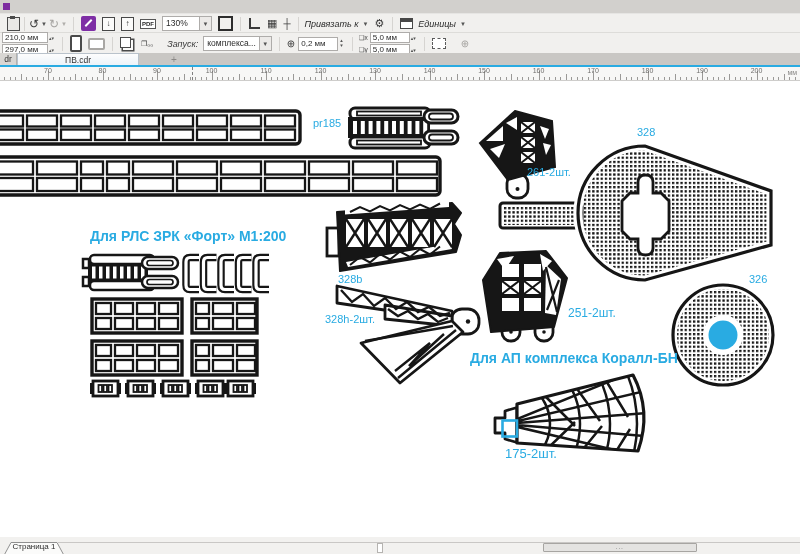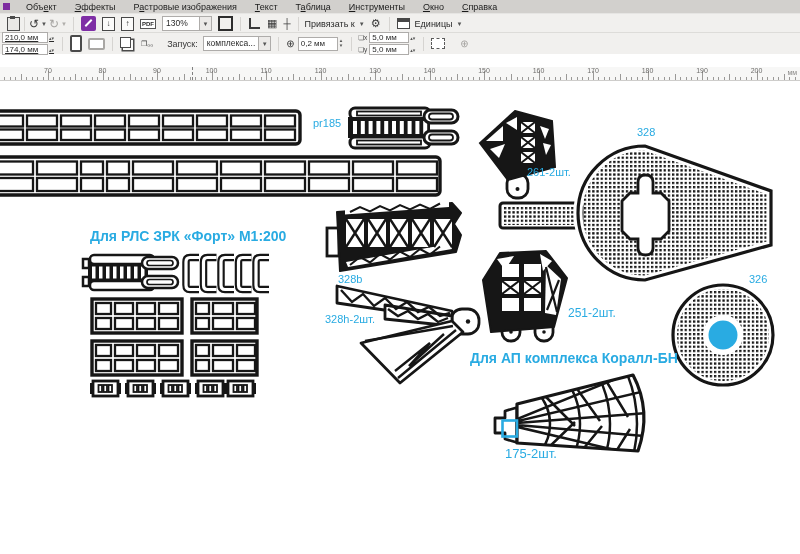--- a/index.html
+++ b/index.html
@@ -27,21 +27,21 @@
          justify-content:center;font-size:8px;color:#333;margin:0 3px;background:#fbfbfa;}
   .pdfic{font-size:6px;font-weight:bold;border:1px solid #555;padding:1px 1px;margin:0 3px;background:#fff;}
   .combo{display:inline-flex;align-items:stretch;margin:0 3px;}
   .combo .val{background:#fff;border:1px solid #aeacaa;font-size:8.5px;padding:1px 3px;min-width:30px;height:11px;line-height:11px;}
   .combo .dd{width:11px;border:1px solid #aeacaa;border-left:none;background:#eceae8;display:flex;
              align-items:center;justify-content:center;font-size:6px;color:#555;}
   .fullsc{width:11px;height:11px;border:2px solid #2d2d2d;margin:0 3px;}
   .lruler{width:9px;height:9px;border-left:2px solid #3a3a3a;border-bottom:2px solid #3a3a3a;margin:0 4px;}
   .gridic{font-size:11px;color:#3a3a3a;margin:0 3px;}
   .guidic{font-size:10px;color:#3a3a3a;margin:0 3px;}
-  .tbtxt{padding:0 2px;white-space:nowrap;}
+  .tbtxt{padding:0 2px;white-space:nowrap;font-style:italic;}
   .gear{font-size:11px;color:#3a3a3a;margin:0 4px;}
   .panelic{width:11px;height:9px;border:1.5px solid #474747;position:relative;margin:0 3px;background:#fff;}
   .panelic i{position:absolute;left:0;top:0;width:100%;height:3px;background:#474747;}
   
   .field{background:#fff;border:1px solid #aeacaa;font-size:8px;height:9px;line-height:9px;
          padding:0 2px;white-space:nowrap;}
   .spin{display:inline-flex;flex-direction:column;font-size:4.5px;line-height:4.5px;color:#555;
         justify-content:center;margin-left:1px;}
   .spinh{display:inline-flex;font-size:5px;color:#555;margin-left:1px;}
   .vstack{display:inline-flex;flex-direction:column;gap:1px;margin:0 2px;}
@@ -82,30 +82,20 @@
          border:1px solid #a7a5a2;border-radius:1px;box-sizing:border-box;
          display:flex;align-items:center;justify-content:center;font-size:6px;color:#777;letter-spacing:1px;line-height:4px;}
 </style>
 </head>
 <body>
 
 <div class="app">
 
   <div class="menubar">
     <span class="appicon"></span>
-    <span class="items" style="display:flex;">
-        <span class="mitem">Объ<u>е</u>кт</span>
-        <span class="mitem"><u>Э</u>ффекты</span>
-        <span class="mitem">Р<u>а</u>стровые изображения</span>
-        <span class="mitem"><u>Т</u>екст</span>
-        <span class="mitem">Т<u>а</u>блица</span>
-        <span class="mitem"><u>И</u>нструменты</span>
-        <span class="mitem"><u>О</u>кно</span>
-        <span class="mitem"><u>С</u>правка</span>
-      </span>
   </div>
 
   <div class="tb tb1">
     <span class="ibtn" style="margin-left:7px;">
       <span style="width:11px;height:12px;border:1.5px solid #4a4a4a;background:#e9e8e6;position:relative;display:inline-block;">
         <i style="position:absolute;left:2px;top:-2px;width:5px;height:3px;background:#4a4a4a;"></i>
         </span>
     </span>
     <span class="sep"></span>
     <span class="ibtn glyph">↺</span>
@@ -134,27 +124,27 @@
     <span class="ibtn gear">⚙</span>
     <span class="sep"></span>
     <span class="ibtn panelic">
         <i></i>
       </span>
     <span class="tbtxt">Единицы</span>
     <span class="caret">▼</span>
   </div>
 
   <div class="tb tb2">
-    <span class="vstack" style="margin-left:2px;text-decoration:underline;">
+    <span class="vstack" style="margin-left:2px;">
       <span class="hrow">
         <span class="field" style="width:40px;">210,0 мм</span>
         <span class="spinh">▴▾</span>
       </span>
       <span class="hrow">
-        <span class="field" style="width:40px;">174,0 мм</span>
+        <span class="field" style="width:40px;">297,0 мм</span>
         <span class="spinh">▴▾</span>
       </span>
     </span>
     <span class="sep" style="margin-left:6px;"></span>
     <span class="ibtn portr"></span>
     <span class="ibtn landsc"></span>
     <span class="sep"></span>
     <span class="ibtn pages"></span>
     <span class="ibtn p00">❐₀₀</span>
     <span class="tbtxt" style="margin-left:8px;color:#3a3a3a;">Запуск:</span>
@@ -182,20 +172,26 @@
         <span class="qic">❏<span>y</span></span>
         <span class="field" style="width:34px;">5,0 мм</span>
         <span class="spinh">▴▾</span>
       </span>
     </span>
     <span class="sep" style="margin-left:6px;"></span>
     <span class="ibtn dashrect"></span>
     <span class="ibtn pluso gray" style="margin-left:12px;">⊕</span>
   </div>
 
+  <div class="doctabs">
+    <div class="dtab partial">dr</div>
+    <div class="dtab active">ПВ.cdr</div>
+    <div class="dtab newtab">+</div>
+    <div class="bluebar"></div>
+  </div>
 
   <div class="ruler">
     <span class="runit">мм</span>
     <span class="rmark"></span>
   <div class="tick" style="left: 4.4px; height: 3.5px;"></div>
       <div class="tick" style="left: 9.85px; height: 3.5px;"></div>
       <div class="tick" style="left: 15.3px; height: 3.5px;"></div>
       <div class="tick" style="left: 20.75px; height: 6px;"></div>
       <div class="tick" style="left: 26.2px; height: 3.5px;"></div>
       <div class="tick" style="left: 31.65px; height: 3.5px;"></div>
@@ -650,14 +646,25 @@
           <circle cx="505" cy="343" r="105"></circle>
           <circle cx="505" cy="343" r="132"></circle>
           <path d="M505,343 L640,288 M505,343 L645,310 M505,343 L648,332 M505,343 L645,355 M505,343 L640,375"></path>
           <path d="M545,315 L575,345 M575,305 L600,340 M605,298 L628,336 M545,370 L575,341 M575,378 L602,345 M607,385 L630,348"></path>
         </g>
         <rect x="502.5" y="339.5" width="14.5" height="16" fill="none" stroke="#29abe2" stroke-width="2.6"></rect>
       </g>
     </svg>
   <div class="clabel" style="left: 313px; top: 36px; font-size: 11px; color: rgb(41, 171, 226);">pr185</div><div class="clabel" style="left: 527px; top: 85px; font-size: 11px; color: rgb(41, 171, 226);">261-2шт.</div><div class="clabel" style="left: 637px; top: 45px; font-size: 11px; color: rgb(41, 171, 226);">328</div><div class="clabel" style="left: 749px; top: 192px; font-size: 11px; color: rgb(41, 171, 226);">326</div><div class="clabel" style="left: 90px; top: 147px; font-size: 14px; color: rgb(41, 171, 226); font-weight: bold;">Для РЛС ЗРК «Форт» М1:200</div><div class="clabel" style="left: 338px; top: 192px; font-size: 11px; color: rgb(41, 171, 226);">328b</div><div class="clabel" style="left: 325px; top: 232px; font-size: 11px; color: rgb(41, 171, 226);">328h-2шт.</div><div class="clabel" style="left: 568px; top: 225px; font-size: 12px; color: rgb(41, 171, 226);">251-2шт.</div><div class="clabel" style="left: 470px; top: 269px; font-size: 14px; color: rgb(41, 171, 226); font-weight: bold;">Для АП комплекса Коралл-БН</div><div class="clabel" style="left: 505px; top: 365px; font-size: 13px; color: rgb(41, 171, 226);">175-2шт.</div></div>
 
+  <div class="statusbar">
+    <div class="trackline"></div>
+    <div class="pagetab">
+      <svg width="62" height="13">
+        <polygon points="8,0.5 54,0.5 60.5,12.5 1.5,12.5" fill="#fbfbfa" stroke="#909090" stroke-width="1"></polygon>
+      </svg>
+      <span>Страница 1</span>
+    </div>
+    <div class="minibtn"></div>
+    <div class="thumb">∙∙∙</div>
+  </div>
 
 </div>
 
 </body></html>

